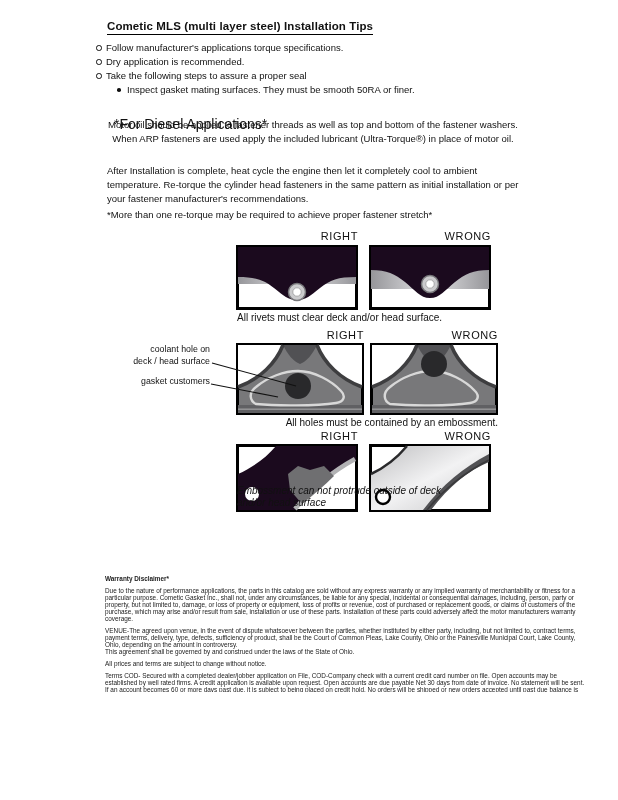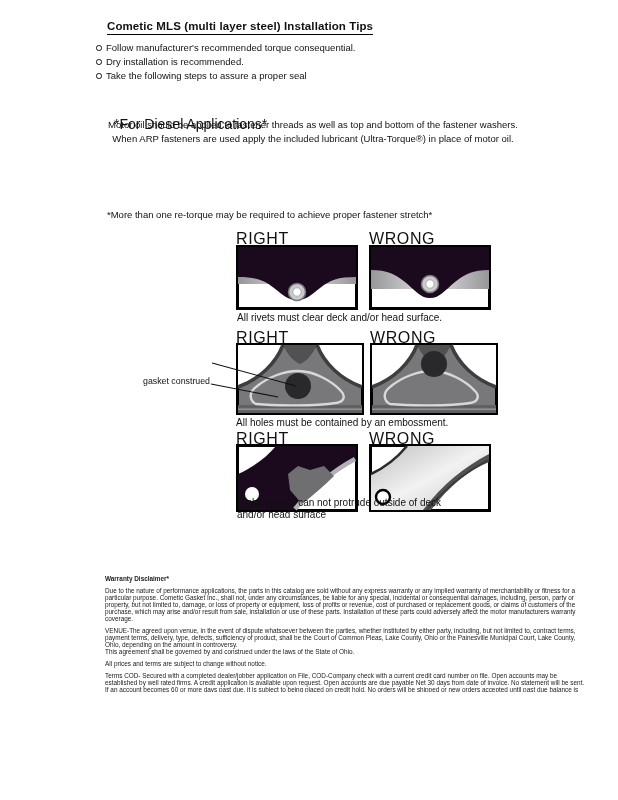--- a/index.html
+++ b/index.html
@@ -20,23 +20,23 @@
   .o-dot{width:3.5px;height:3.5px;border:1px solid #111;border-radius:50%;display:inline-block;}
   .f-dot{width:3.6px;height:3.6px;background:#111;border-radius:50%;display:inline-block;}
   .sub{margin-left:21px;}
   
   .h2{left:114px; top:116px; font-size:14px; font-weight:normal;}
   .para{left:107px; width:412px; font-size:9.5px; line-height:14px;}
   .p1{top:118px;text-align:center;}
   .p2{top:164px;}
   .p3{top:208px;}
   
-  .figlabel{font-size:16px; letter-spacing:.6px; text-align:left; width:122px; font-weight:500;}
+  .figlabel{font-size:11px; letter-spacing:.6px; text-align:right; width:122px; font-weight:500;}
   .cap{font-size:10px; line-height:12px;}
-  .capcenter{text-align:left; width:262px;}
+  .capcenter{text-align:right; width:262px;}
   .sidelabels{left:58px; width:152px; text-align:right; font-size:8.8px; line-height:11.5px;}
   .fig-svg{display:block;}
   .dk{fill:var(--c-dark,#1b0a1e);}
   .gy{fill:var(--c-gray,#78787a);}
   
   .legal{left:105px; top:575px; width:482px; font-size:6.4px; line-height:7px; color:#1a1a1a;}
   .legal p{margin:0 0 5px 0;}
   .legal p.tight{margin:0;}
   .legal .lh{font-weight:bold; margin-bottom:5px;}
   
@@ -47,38 +47,45 @@
 
 <div class="page">
 
   <div class="abs title">Cometic MLS (multi layer steel) Installation Tips</div>
 
   <div class="abs tips">
     <div class="brow">
       <span class="glyph">
           <span class="o-dot"></span>
         </span>
-      <span>Follow manufacturer's recommended torque consequential.</span>
+      <span>Follow manufacturer's applications torque specifications.</span>
     </div>
     <div class="brow">
       <span class="glyph">
           <span class="o-dot"></span>
         </span>
-      <span>Dry installation is recommended.</span>
+      <span>Dry application is recommended.</span>
     </div>
     <div class="brow">
       <span class="glyph">
           <span class="o-dot"></span>
         </span>
       <span>Take the following steps to assure a proper seal</span>
+    </div>
+    <div class="brow sub">
+      <span class="glyph">
+          <span class="f-dot"></span>
+        </span>
+      <span>Inspect gasket mating surfaces.  They must be smooth 50RA or finer.</span>
     </div>
   </div>
 
   <div class="abs h2">*For Diesel Applications*</div>
   <div class="abs para p1">Motor oil should be applied to fastener threads as well as top and bottom of the fastener washers. When ARP fasteners are used apply the included lubricant (Ultra-Torque®) in place of motor oil.</div>
+  <div class="abs para p2">After Installation is complete, heat cycle the engine then let it completely cool to ambient temperature. Re-torque the cylinder head fasteners in the same pattern as initial installation or per your fastener manufacturer's recommendations.</div>
   <div class="abs para p3">*More than one re-torque may be required to achieve proper fastener stretch*</div>
 
   <div class="abs figlabel" style="left:236px; top:230px;">RIGHT</div>
   <div class="abs figlabel" style="left:369px; top:230px;">WRONG</div>
 
   <svg class="abs fig-svg" style="left:236px; top:245px;" width="122" height="65" viewBox="0 0 122 65">
     <defs>
       <linearGradient id="band1" x1="0" y1="0" x2="1" y2="0">
         <stop offset="0" stop-color="#96969a"></stop>
           <stop offset="0.5" stop-color="#e3e3e5"></stop>
@@ -98,22 +105,26 @@
     <path class="dk" d="M2,2 H120 V25 C104,25 96,29 86,37 C76,45 71,53 61,53 C51,53 46,45 36,37 C26,29 18,25 2,25 Z"></path>
     <circle cx="61" cy="39" r="8.5" fill="#cbcbcd" stroke="#77777a" stroke-width="1.5"></circle>
     <circle cx="61" cy="39" r="4.2" fill="#ffffff" stroke="#9a9a9c" stroke-width="0.8"></circle>
   </svg>
 
   <div class="abs cap" style="left:237px; top:312px;">All rivets must clear deck and/or head surface.</div>
 
   <div class="abs figlabel" style="left:236px; top:329px; width:128px;">RIGHT</div>
   <div class="abs figlabel" style="left:370px; top:329px; width:128px;">WRONG</div>
 
+  <div class="abs sidelabels" style="top:344px;">
+    <div>coolant hole on</div>
+    <div>deck / head surface</div>
+  </div>
   <div class="abs sidelabels" style="top:376px;">
-    <div>gasket construed</div>
+    <div>gasket customers</div>
   </div>
 
   <svg class="abs fig-svg" style="left:236px; top:343px;" width="128" height="72" viewBox="0 0 128 72">
     <rect x="1.5" y="1.5" width="125" height="69" class="gy" stroke="#000" stroke-width="3"></rect>
     <path d="M47,2 C52,12 57,18 64,21 C71,18 76,12 81,2 Z" fill="#515154"></path>
     <path d="M2,2 L47,2 C40,20 24,36 2,44 Z" fill="#ffffff"></path>
     <path d="M126,2 L81,2 C88,20 104,36 126,44 Z" fill="#ffffff"></path>
     <path d="M47,2 C40,20 24,36 2,44" stroke="#3e3e40" stroke-width="3.5" fill="none"></path>
     <path d="M81,2 C88,20 104,36 126,44" stroke="#3e3e40" stroke-width="3.5" fill="none"></path>
     <rect x="2" y="62" width="124" height="8" fill="#606063"></rect>
@@ -162,21 +173,21 @@
       </linearGradient>
     </defs>
     <rect x="1.5" y="1.5" width="119" height="65" fill="#ffffff" stroke="#000" stroke-width="3"></rect>
     <path d="M38,2 L120,2 L120,16 C96,28 76,44 58,66 L2,66 L2,30 C15,24 28,14 38,2 Z" fill="url(#band3)"></path>
     <path d="M38,2 C28,14 15,24 2,30" stroke="#2a2a2c" stroke-width="2.5" fill="none"></path>
     <path d="M120,10 C94,24 74,40 54,66 L62,66 C80,42 100,26 120,18 Z" fill="#515154"></path>
     <path d="M120,16 C96,28 76,44 58,66" stroke="#39393b" stroke-width="1.4" fill="none"></path>
     <circle cx="14" cy="53" r="7" fill="#ffffff" stroke="#000" stroke-width="2.4"></circle>
   </svg>
 
-  <div class="abs cap" style="left:237px; top:497px;">
+  <div class="abs cap" style="left:237px; top:485px;font-style:italic;">
     <div>Embossment can not protrude outside of deck</div>
     <div>and/or head surface</div>
   </div>
 
   <div class="abs legal">
     <div class="lh">Warranty Disclaimer*</div>
     <p>Due to the nature of performance applications, the parts in this catalog are sold without any express warranty or any implied warranty of merchantability or fitness for a particular purpose.  Cometic Gasket Inc., shall not, under any circumstances, be liable for any special, incidental or consequential damages, including, person, party or property, but not limited to, damage, or loss of property or equipment, loss of profits or revenue, cost of purchased or replacement goods, or claims of customers of the purchase, which may arise and/or result from sale, installation or use of these parts.  Installation of these parts could adversely affect the motor manufacturers warranty coverage.</p>
     <p class="tight">VENUE-The agreed upon venue, in the event of dispute whatsoever between the parties, whether instituted by either party, including, but not limited to, contract terms, payment terms, delivery, type, defects, sufficiency of product, shall be the Court of Common Pleas, Lake County, Ohio or the Painesville Municipal Court, Lake County, Ohio, depending on the amount in controversy.</p>
     <p>This agreement shall be governed by and construed under the laws of the State of Ohio.</p>
     <p>All prices and terms are subject to change without notice.</p>

